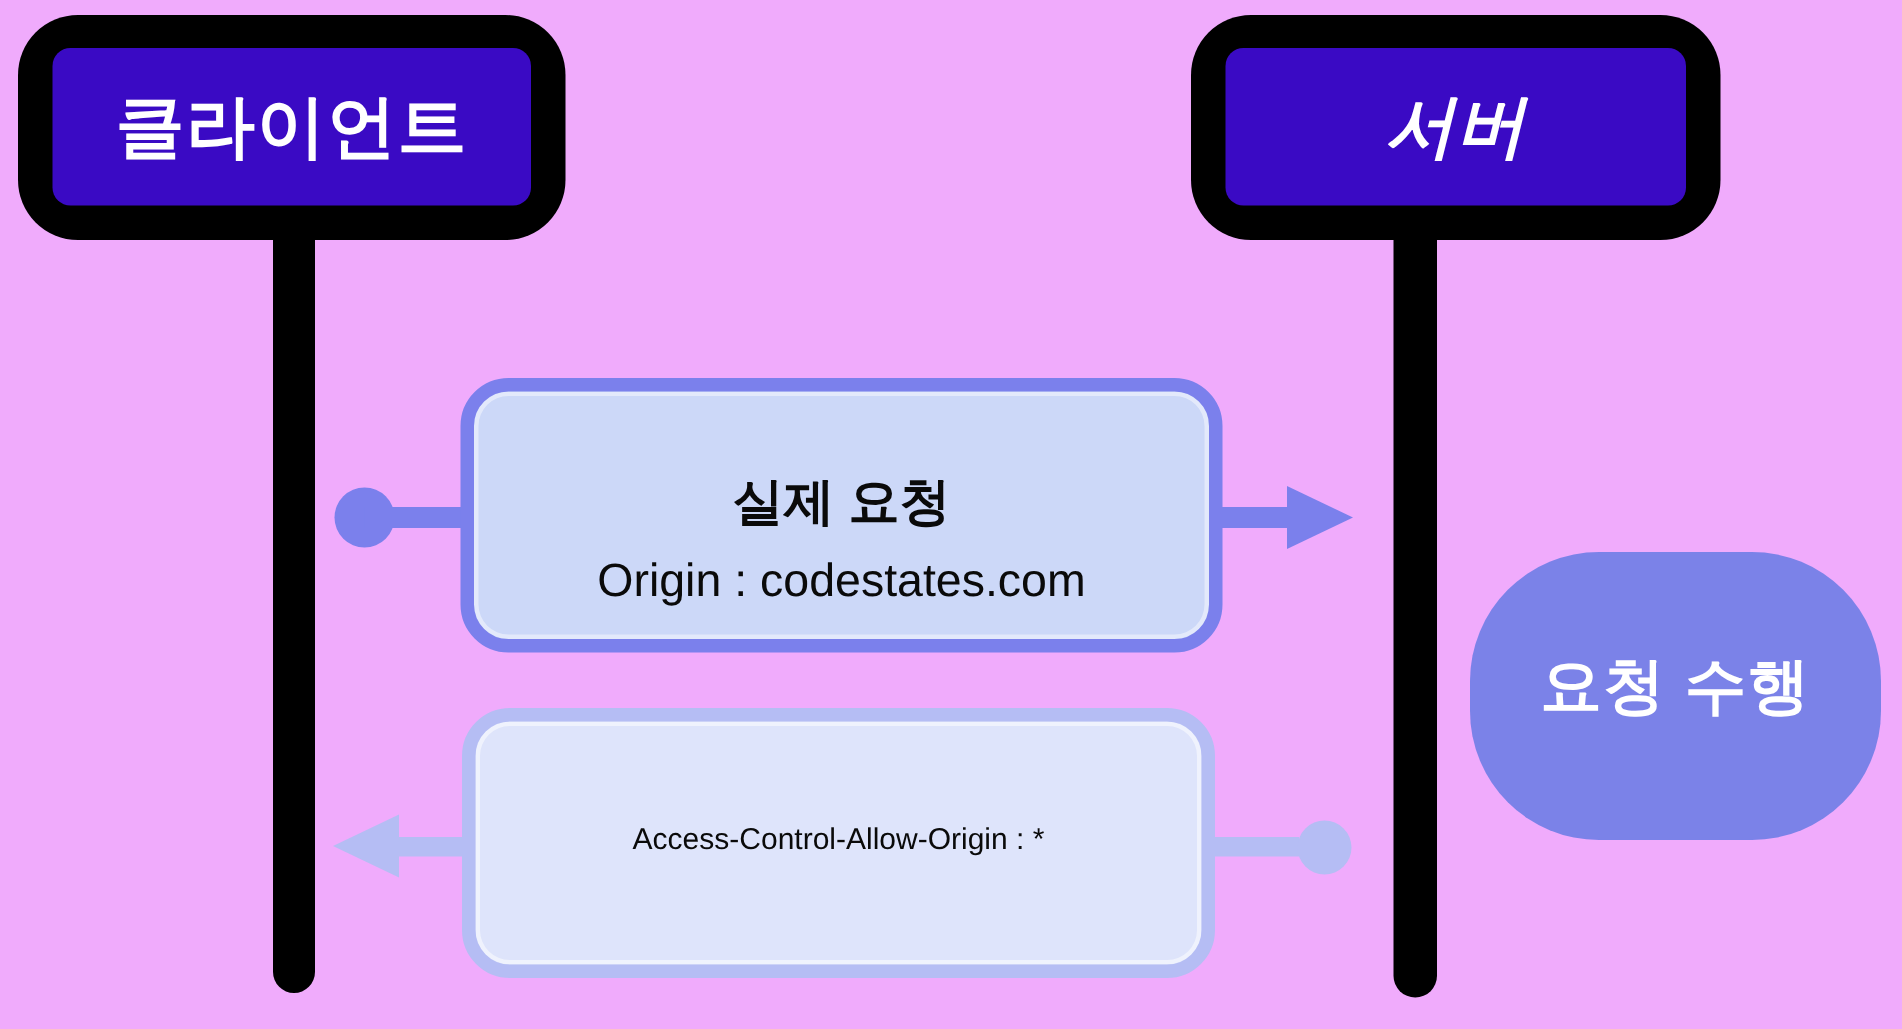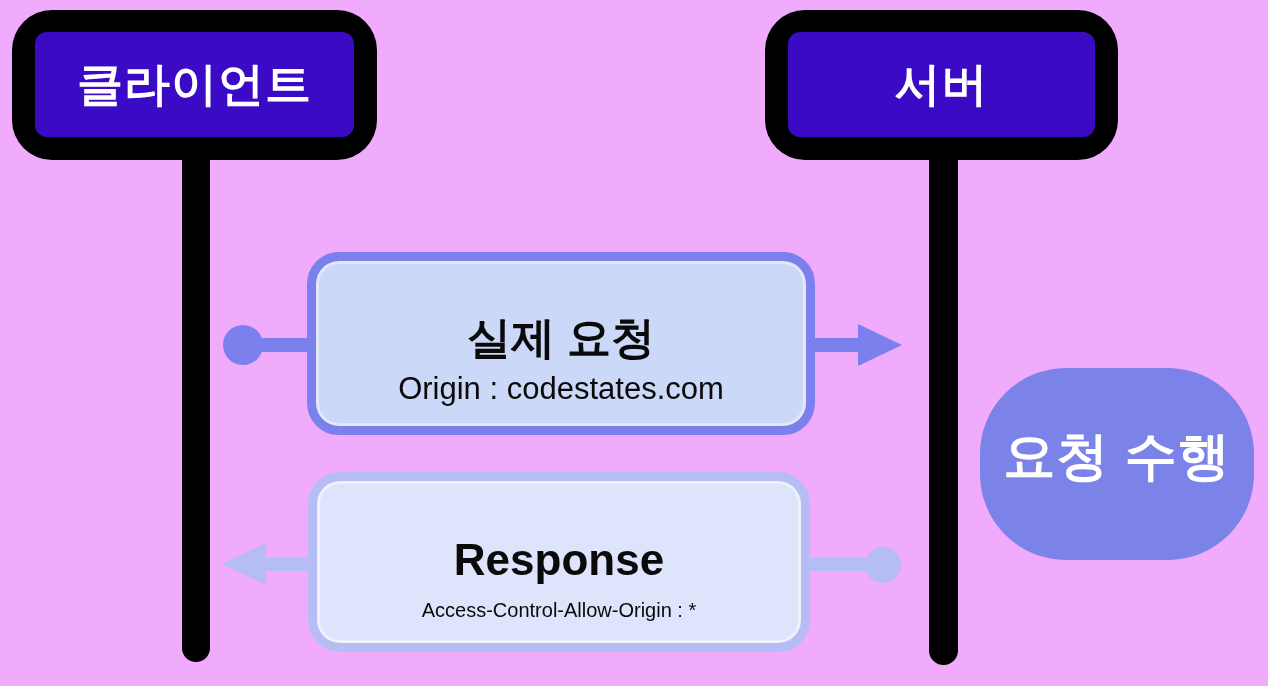--- a/index.html
+++ b/index.html
@@ -26,40 +26,40 @@
     position:absolute;left:23px;right:23px;top:22px;bottom:23px;
     background:var(--sign-fill);border-radius:12px;
     display:flex;align-items:center;justify-content:center;
     color:var(--text-on-dark);font-weight:bold;font-size:46px;letter-spacing:1px;
   }
   .pole{
     position:absolute;background:var(--frame);border-radius:0 0 15px 15px;
   }
   .client-sign{left:12px;top:10px;width:365px;height:150px;}
   .client-pole{left:182px;top:150px;width:28px;height:512px;}
-  .server-sign{left:765px;top:10px;width:353px;height:150px;}
+  .server-sign{left:794px;top:10px;width:353px;height:150px;font-style:italic;}
   .server-pole{left:929px;top:150px;width:29px;height:515px;}
 
   
   .msg-box{
     position:absolute;box-sizing:border-box;border-radius:32px;
     display:flex;flex-direction:column;justify-content:space-around;align-items:center;
     padding:10px 8px 14px;
   }
   .req-box{
     left:307px;top:252px;width:508px;height:183px;
     background:var(--request-fill);border:9px solid var(--request-accent);
     box-shadow:inset 0 0 0 3px rgba(255,255,255,0.45);
   }
   .resp-box{
     left:308px;top:472px;width:502px;height:180px;
     background:var(--response-fill);border:9px solid var(--response-accent);
     box-shadow:inset 0 0 0 3px rgba(255,255,255,0.5);
   }
-  .msg-title{font-weight:bold;color:var(--text-dark);font-size:44px;line-height:1.05;margin-top:38px;}
+  .msg-title{font-weight:bold;color:var(--text-dark);font-size:34px;line-height:1.05;margin-top:38px;}
   .msg-detail{font-weight:normal;color:var(--text-dark);font-size:31px;line-height:1.05;}
   .resp-box .msg-detail{font-size:20px;}
 
   
   .conn-line{position:absolute;}
   .req-line-left{left:243px;top:338px;width:67px;height:14px;background:var(--request-accent);}
   .req-line-right{left:812px;top:338px;width:48px;height:14px;background:var(--request-accent);}
   .req-circle{
     position:absolute;left:223px;top:325px;width:40px;height:40px;border-radius:50%;
     background:var(--request-accent);
@@ -80,21 +80,21 @@
     border-top:21px solid transparent;border-bottom:21px solid transparent;
     border-right:44px solid var(--response-accent);
   }
 
   
   .action-bubble{
     position:absolute;left:980px;top:368px;width:274px;height:192px;
     background:var(--bubble-fill);border-radius:86px;
     display:flex;align-items:center;justify-content:center;
     padding-bottom:14px;box-sizing:border-box;
-    color:var(--text-on-dark);font-weight:bold;font-size:52px;letter-spacing:1px;
+    color:var(--text-on-dark);font-weight:bold;font-size:41px;letter-spacing:1px;
   }
 </style>
 </head>
 <body>
 
 <div class="canvas">
 
   <div class="pole client-pole"></div>
   <div class="sign-frame client-sign">
     <div class="sign-face">클라이언트</div>
@@ -110,21 +110,20 @@
   <div class="msg-box req-box">
     <div class="msg-title">실제 요청</div>
     <div class="msg-detail">Origin : codestates.com</div>
   </div>
   <div class="conn-line req-line-right"></div>
   <div class="req-arrowhead"></div>
 
   <div class="resp-arrowhead"></div>
   <div class="conn-line resp-line-left"></div>
   <div class="msg-box resp-box">
-    <div class="msg-title">Response</div>
     <div class="msg-detail">Access-Control-Allow-Origin : *</div>
   </div>
   <div class="conn-line resp-line-right"></div>
   <div class="resp-circle"></div>
 
   <div class="action-bubble">요청 수행</div>
 
 </div>
 
 </body></html>

